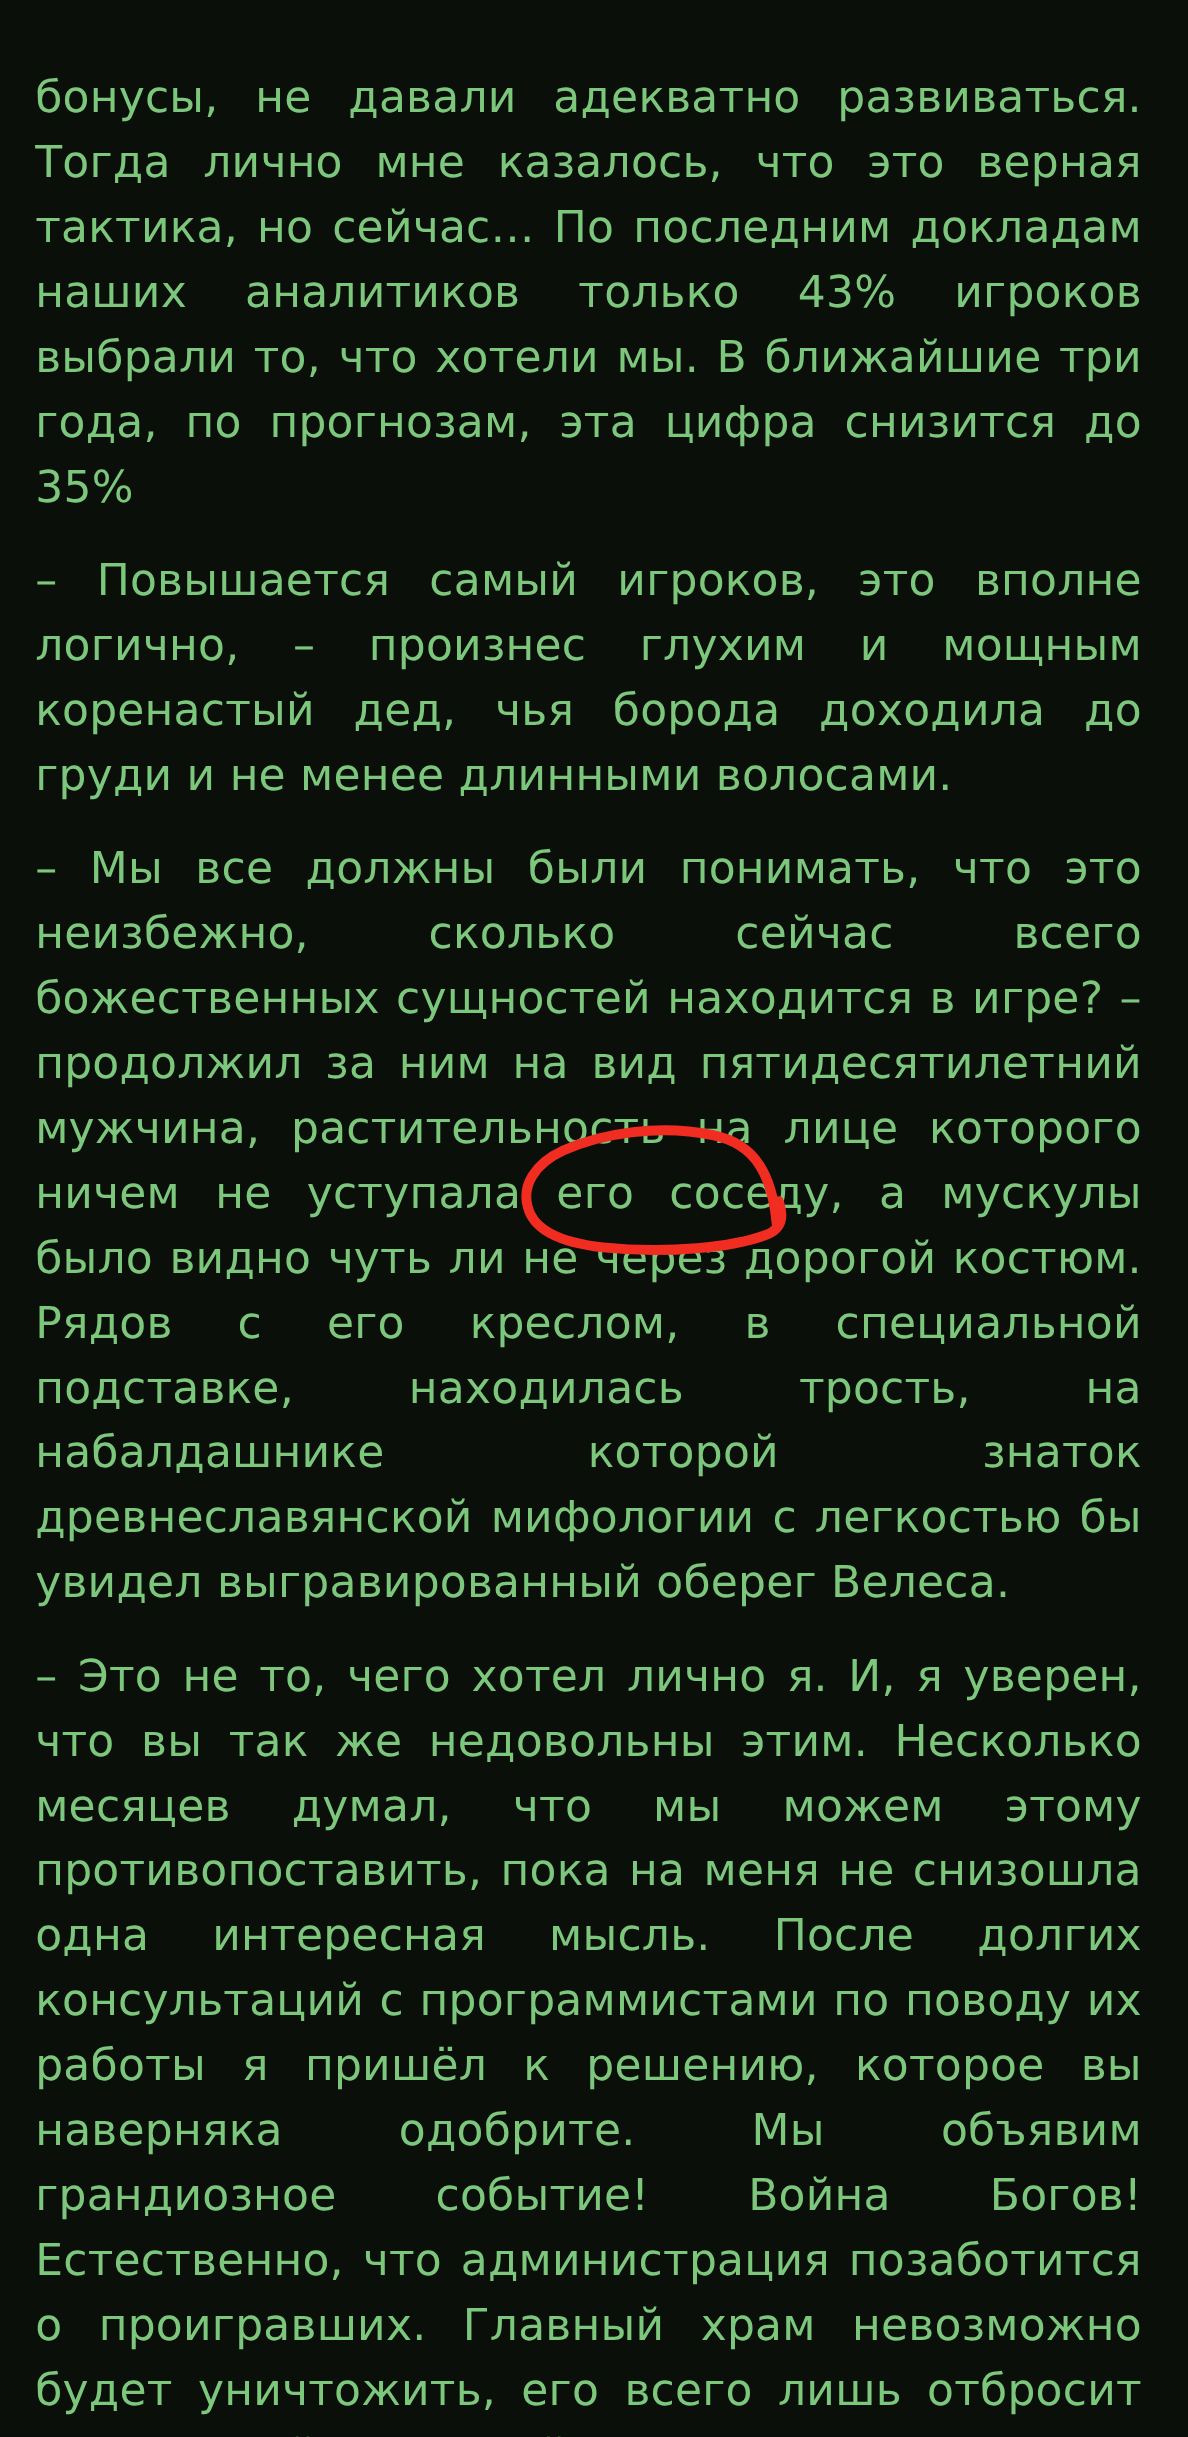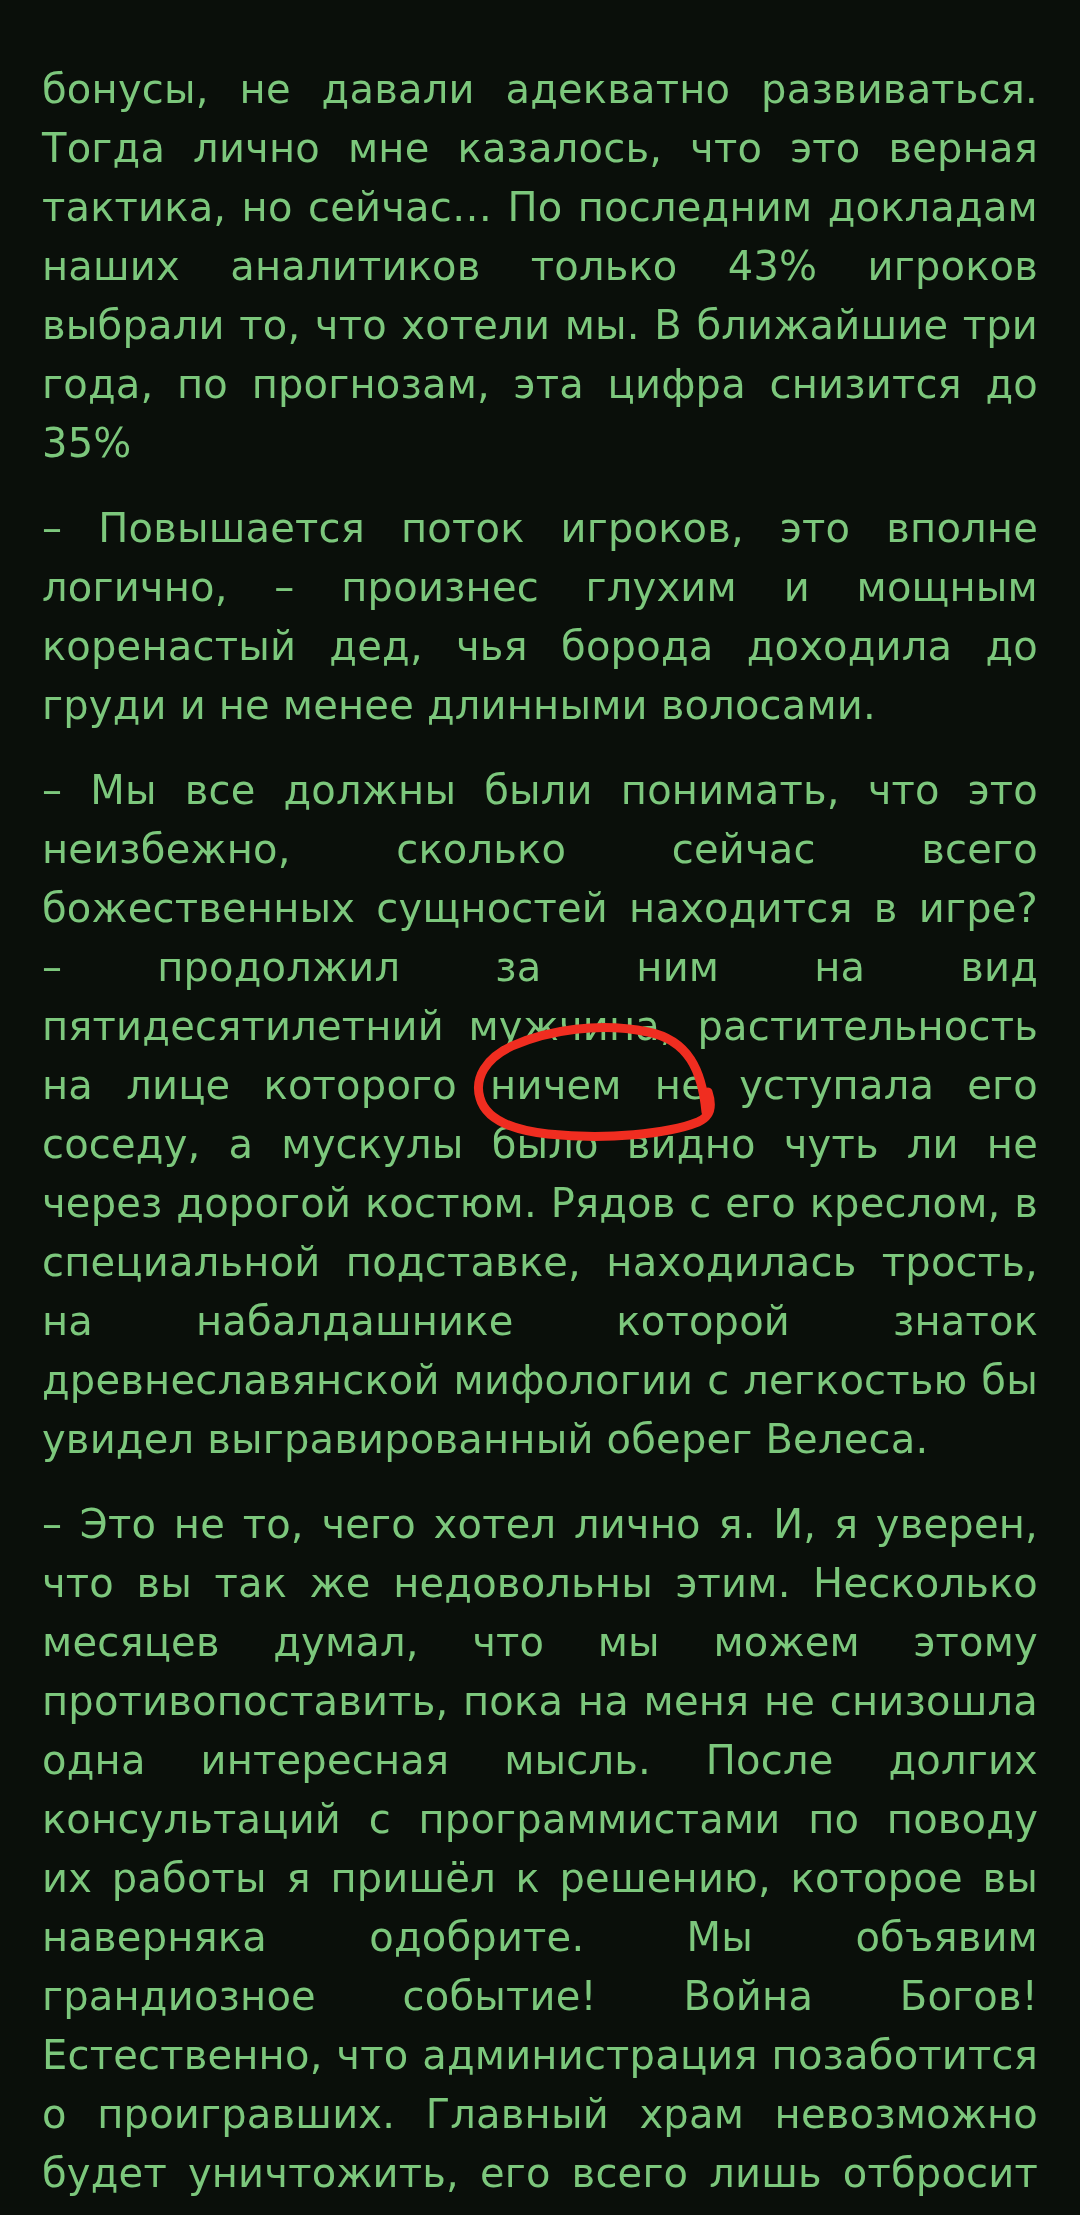--- a/index.html
+++ b/index.html
@@ -12,21 +12,21 @@
     height: 2215px;
     overflow: hidden;
     font-family: "DejaVu Sans", sans-serif;
   }
   .reader {
     position: relative;
     width: 1080px;
     height: 2215px;
     background: #0a0f0a;
     box-sizing: border-box;
-    padding: 60px 42px 0 42px;
+    padding: 60px 42px 0 32px;
   }
   .page-text {
     color: #7cc77c;
     font-size: 40px;
     line-height: 59px;
     text-align: justify;
     text-justify: inter-word;
     letter-spacing: 0.2px;
   }
   .para {
@@ -46,21 +46,21 @@
     pointer-events: none;
   }
 </style>
 </head>
 <body>
 
 <div class="reader">
 
   <div class="page-text">
     <p class="para">бонусы, не давали адекватно развиваться. Тогда лично мне казалось, что это верная тактика, но сейчас… По последним докладам наших аналитиков только 43% игроков выбрали то, что хотели мы. В ближайшие три года, по прогнозам, эта цифра снизится до 35%</p>
-    <p class="para">– Повышается поток игроков, это вполне логично, – произнес глухим и мощным коренастый дед, чья борода доходила до груди и не менее длинными волосами.</p>
+    <p class="para">– Повышается самый игроков, это вполне логично, – произнес глухим и мощным коренастый дед, чья борода доходила до груди и не менее длинными волосами.</p>
     <p class="para">– Мы все должны были понимать, что это неизбежно, сколько сейчас всего божественных сущностей находится в игре? – продолжил за ним на вид пятидесятилетний мужчина, растительность на лице которого ничем не уступала его соседу, а мускулы было видно чуть ли не через дорогой костюм. Рядов с его креслом, в специальной подставке, находилась трость, на набалдашнике которой знаток древнеславянской мифологии с легкостью бы увидел выгравированный оберег Велеса.</p>
     <p class="para">– Это не то, чего хотел лично я. И, я уверен, что вы так же недовольны этим. Несколько месяцев думал, что мы можем этому противопоставить, пока на меня не снизошла одна интересная мысль. После долгих консультаций с программистами по поводу их работы я пришёл к решению, которое вы наверняка одобрите. Мы объявим грандиозное событие! Война Богов! Естественно, что администрация позаботится о проигравших. Главный храм невозможно будет уничтожить, его всего лишь отбросит на самый первый уровень развития, соответственно понизив бонусы своим последователям.</p>
   </div>
 
   <svg class="annotation-layer" viewBox="0 0 1080 2215" xmlns="http://www.w3.org/2000/svg">
     <path d="M706 1112 C702 1070, 688 1040, 648 1032 C600 1022, 548 1030, 512 1046
              C486 1058, 474 1078, 480 1098 C486 1120, 512 1130, 548 1134
              C606 1140, 668 1134, 698 1122 C712 1116, 712 1104, 708 1092" fill="none" stroke="#f02d20" stroke-width="9" stroke-linecap="round" stroke-linejoin="round"></path>
   </svg>
 

